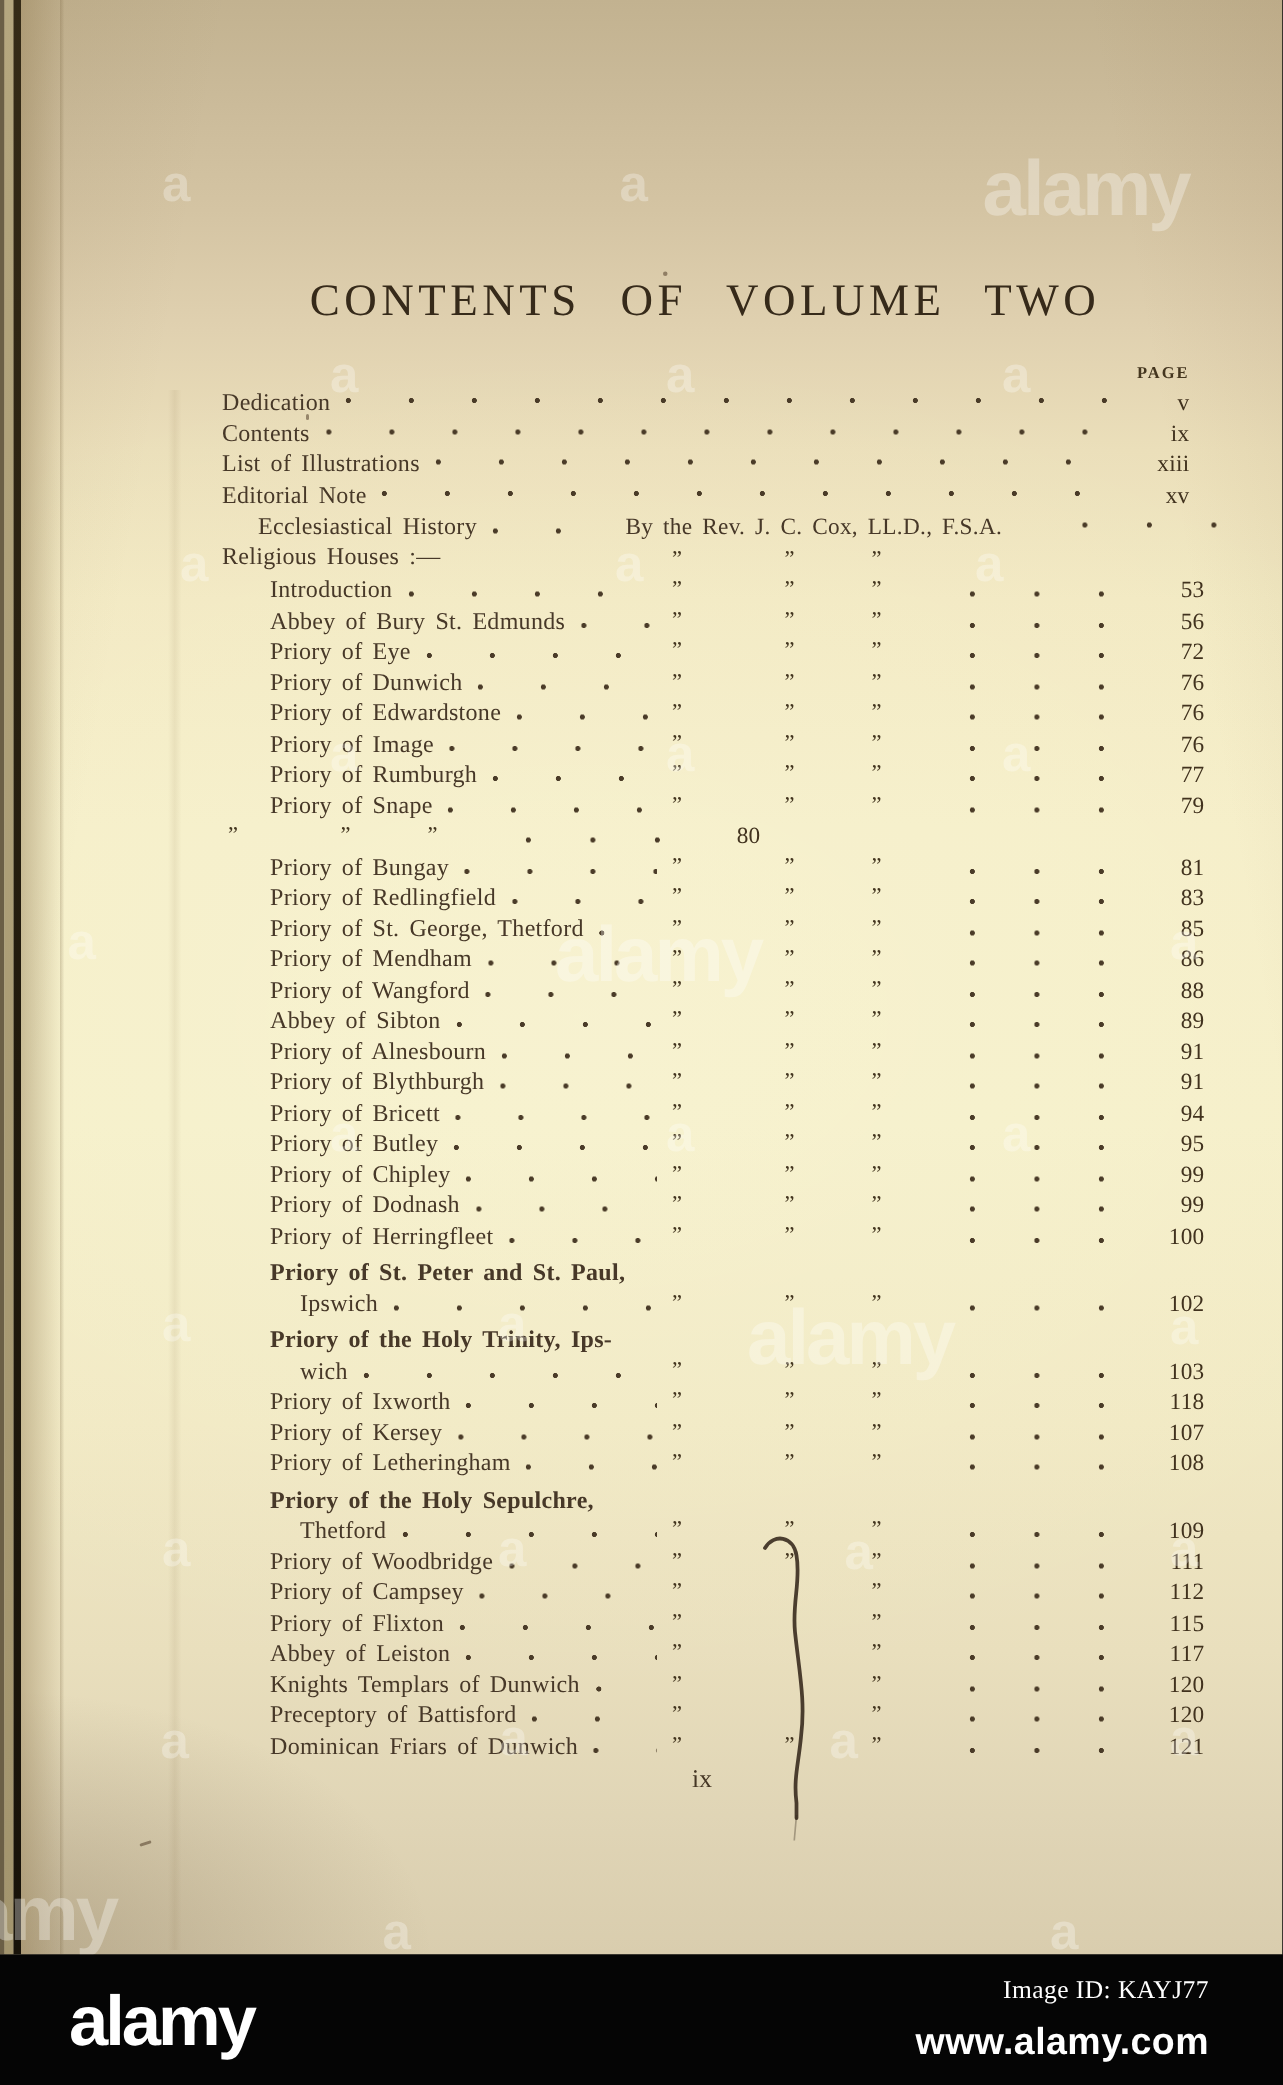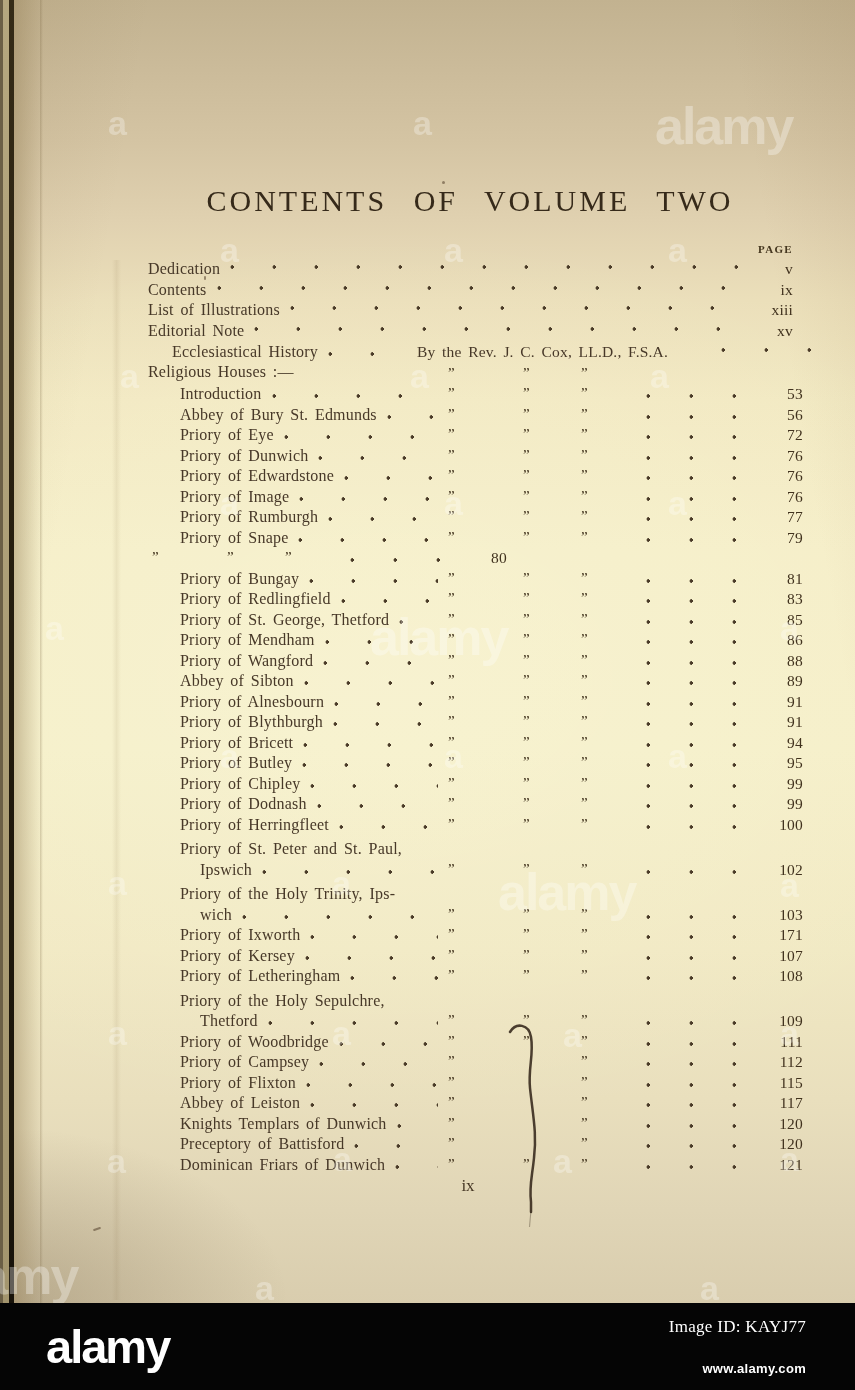--- a/index.html
+++ b/index.html
@@ -40,21 +40,21 @@
   }
   .pagehdr{
     position:absolute;left:700px;top:243px;width:93px;text-align:right;
     font-size:11px;font-weight:bold;letter-spacing:1.3px;color:#44361f;
   }
 
   
   .toc{position:absolute;left:0;top:259px;width:855px;font-size:16px;letter-spacing:.2px;word-spacing:2.5px;}
   .row{display:flex;align-items:flex-end;height:20.5px;padding-left:148px;padding-right:62px;}
   .front{height:20.6px;align-items:center;}
-  .gap{margin-top:4px;}
+  .gap{margin-top:4px;font-weight:bold;}
   .t{white-space:nowrap;}
   .ind1{padding-left:32px;}
   .ind2{padding-left:52px;}
   .dots{
     flex:1 1 0;height:6px;margin:0 6px 4px 10px;
     background:radial-gradient(circle at 2.2px 3px,#4a3b28 1.5px,rgba(0,0,0,0) 1.9px);
     background-size:42px 6px;background-repeat:repeat-x;
   }
   .rfix{flex:0 0 142px;background-position:36px 0;background-size:43px 6px;}
   .lzb{flex:0 0 245px;display:flex;align-items:flex-end;margin-left:24px;}
@@ -78,21 +78,21 @@
   .hair{position:absolute;left:498px;top:1014px;}
 
   
   .bar{position:absolute;left:0;top:1303px;width:855px;height:87px;background:#050505;}
   .logo{
     position:absolute;left:46px;top:16px;font-family:"Liberation Sans",sans-serif;
     font-weight:bold;font-size:47px;color:#ffffff;letter-spacing:-2px;
   }
   .meta{position:absolute;right:49px;top:14px;text-align:right;font-family:"Liberation Sans",sans-serif;color:#ffffff;}
   .meta .id{font-size:17px;letter-spacing:.3px;font-family:Liberation Serif, serif;}
-  .meta .url{font-size:13px;font-weight:bold;margin-top:24px;letter-spacing:.3px;}
+  .meta .url{font-size:25px;font-weight:bold;margin-top:10px;letter-spacing:.3px;}
 </style>
 </head>
 <body>
 
 <div class="scan">
   <div class="edge1"></div>
   <div class="edge2"></div>
   <div class="edge3"></div>
   <div class="edge4"></div>
   <div class="crease"></div>
@@ -459,21 +459,21 @@
         <div class="lze">
           <span class="t ind1">Priory of Ixworth</span>
           <div class="dots"></div>
         </div>
         <div class="dz">
           <span class="dit d0">”</span>
           <span class="dit d1">”</span>
           <span class="dit d2">”</span>
         </div>
         <div class="dots rfix"></div>
-        <div class="pz">171</div>
+        <div class="pz">118</div>
       </div>
       <div class="row">
         <div class="lze">
           <span class="t ind1">Priory of Kersey</span>
           <div class="dots"></div>
         </div>
         <div class="dz">
           <span class="dit d0">”</span>
           <span class="dit d1">”</span>
           <span class="dit d2">”</span>

